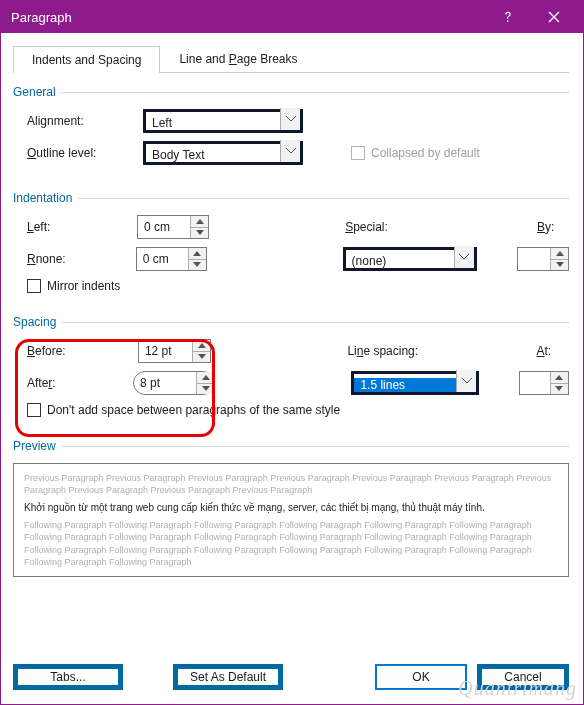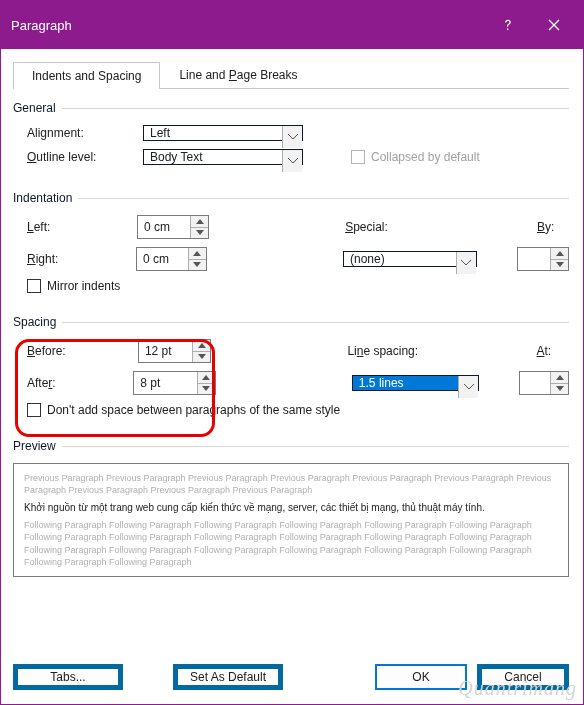--- a/index.html
+++ b/index.html
@@ -1,33 +1,33 @@
 <!DOCTYPE html>
 <html><head>
 <meta charset="utf-8">
 <style>
   * { box-sizing: border-box; font-family: "Segoe UI", Tahoma, sans-serif; }
   body { margin: 0; background: #fff; }
   .window { width: 584px; height: 705px; border: 1px solid #8e1b8e; display: flex; flex-direction: column; position: relative; }
-  .titlebar { height: 48px; background: #8e1b8e; color: #fff; display: flex; align-items: center; padding: 0 6px 0 10px; font-size: 13px; }
+  .titlebar { height: 32px; background: #8e1b8e; color: #fff; display: flex; align-items: center; padding: 0 6px 0 10px; font-size: 13px; }
   .titlebar .title { flex: 1; }
   .titlebar .tbtn { width: 46px; height: 32px; display: flex; align-items: center; justify-content: center; cursor: pointer; }
   .client { flex: 1; background: #fff; padding: 12px 14px 14px 12px; font-size: 12px; color: #202020; display: flex; flex-direction: column; }
   .tabs { display: flex; border-bottom: 1px solid #c9c9c9; }
   .tab { padding: 6px 18px 6px 18px; border: 1px solid transparent; border-bottom: none; cursor: pointer; font-size: 12px; }
   .tab.active { border-color: #c9c9c9; background: #fff; position: relative; top: 1px; }
   .tab .ul { text-decoration: underline; }
   .section { margin-top: 12px; }
   .section-head { display: flex; align-items: center; margin-bottom: 10px; }
-  .section-head span { color: #0f172a; }
+  .section-head span { color: #0369a1; }
   .section-head .rule { flex: 1; height: 1px; background: #d6d6d6; margin-left: 6px; }
   .row { display: flex; align-items: center; margin-bottom: 8px; gap: 26px; }
   .lbl { display: inline-block; }
   .lbl .u { text-decoration: underline; }
-  .select { display: flex; align-items: flex-start; border: 1px solid #0f172a; height: 16px; background: #fff; }
+  .select { display: flex; align-items: flex-end; border: 3px solid #0f172a; height: 24px; background: #fff; }
   .select .seltxt { flex: 1; padding: 0 6px; font-size: 12px; }
   .select .selbtn { width: 20px; height: 22px; border-left: 1px solid #adadad; display: flex; align-items: center; justify-content: center; background: #f2f2f2; }
   .select.highlight .seltxt { background: #0078d7; color: #fff; }
   .spinner { display: flex; align-items: stretch; border: 1px solid #7a7a7a; height: 24px; background: #fff; margin-left: 28px; }
   .spinner .sptxt { flex: 1; padding: 0 6px; font-size: 12px; display: flex; align-items: center; }
   .spinner .spbtns { width: 18px; display: flex; flex-direction: column; border-left: 1px solid #adadad; }
   .spinner .spbtns div { flex: 1; display: flex; align-items: center; justify-content: center; background: #f2f2f2; border-bottom: 1px solid #adadad; }
   .spinner .spbtns div:last-child { border-bottom: none; }
   .chk { display: flex; align-items: center; gap: 6px; }
   .chk .box { width: 14px; height: 14px; border: 1px solid #333; background: #fff; }
@@ -124,21 +124,21 @@
                   <svg width="8" height="5">
                     <path d="M0 0 L4 5 L8 0" fill="#555"></path>
                   </svg>
                 </div>
               </div>
           </div>
           <span class="lbl" style="width:70px; margin-left:110px;"><span class="u">S</span><span>pecial:</span></span>
           <span class="lbl" style="width:40px; margin-left:110px;"><span class="u">B</span><span>y:</span></span>
         </div>
         <div class="row">
-          <span class="lbl" style="width:70px;"><span class="u">R</span><span>ight:</span></span>
+          <span class="lbl" style="width:70px;"><span class="u">R</span><span>none:</span></span>
           <div class="spinner" style="width:90px;">
             <div class="sptxt">0 cm</div>
             <div class="spbtns">
                 <div>
                   <svg width="8" height="5">
                     <path d="M0 5 L4 0 L8 5" fill="#555"></path>
                   </svg>
                 </div>
                 <div>
                   <svg width="8" height="5">
@@ -201,21 +201,21 @@
                     <path d="M0 0 L4 5 L8 0" fill="#555"></path>
                   </svg>
                 </div>
               </div>
           </div>
           <span class="lbl" style="width:90px; margin-left:110px;"><span>Li</span><span class="u">n</span><span>e spacing:</span></span>
           <span class="lbl" style="width:40px; margin-left:90px;"><span class="u">A</span><span>t:</span></span>
         </div>
         <div class="row">
           <span class="lbl" style="width:70px;"><span>Afte</span><span class="u">r</span><span>:</span></span>
-          <div class="spinner" style="width:110px;">
+          <div class="spinner" style="width:110px;border-radius:12px;">
             <div class="sptxt">8 pt</div>
             <div class="spbtns">
                 <div>
                   <svg width="8" height="5">
                     <path d="M0 5 L4 0 L8 5" fill="#555"></path>
                   </svg>
                 </div>
                 <div>
                   <svg width="8" height="5">
                     <path d="M0 0 L4 5 L8 0" fill="#555"></path>

